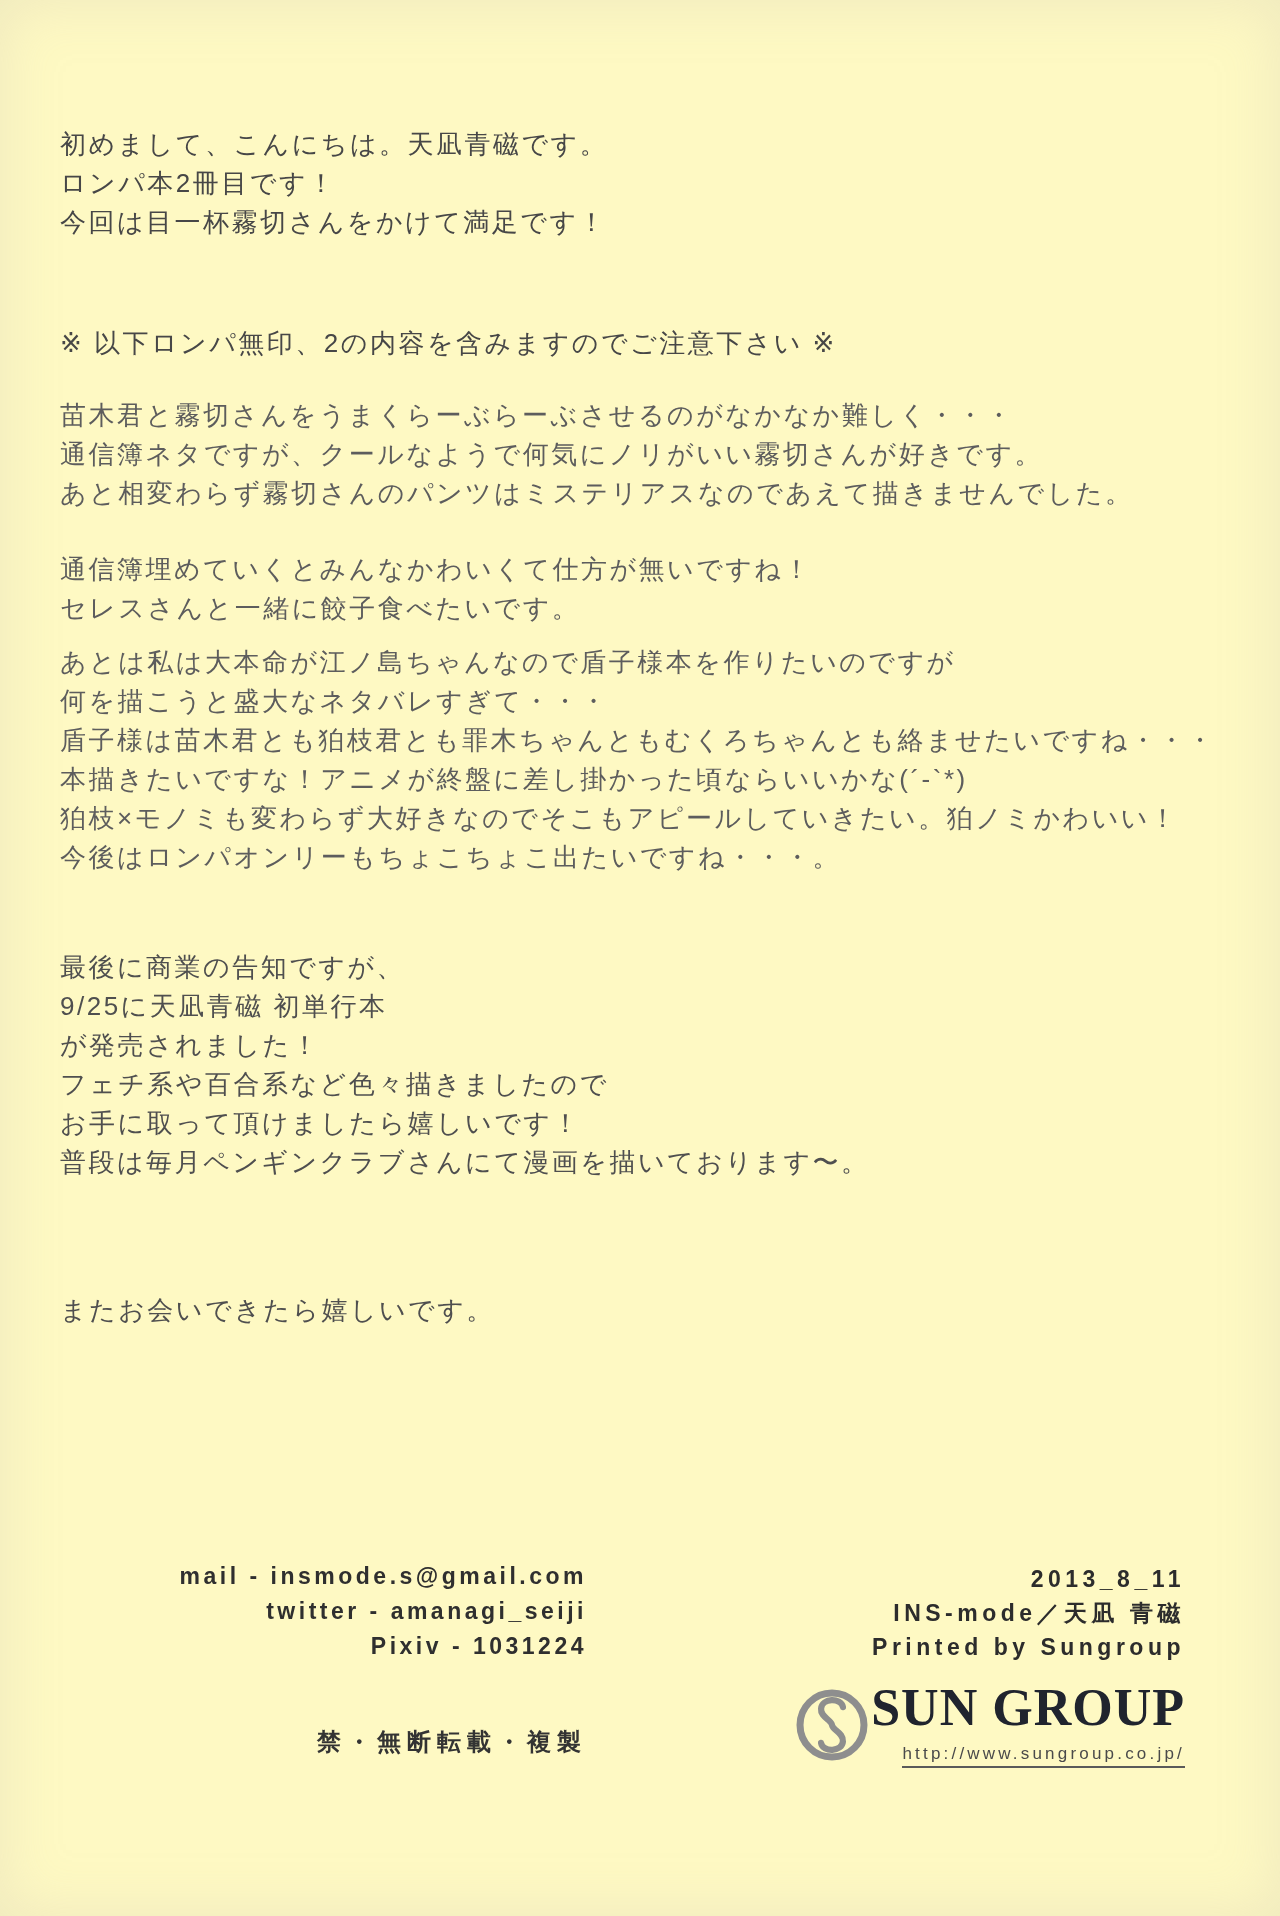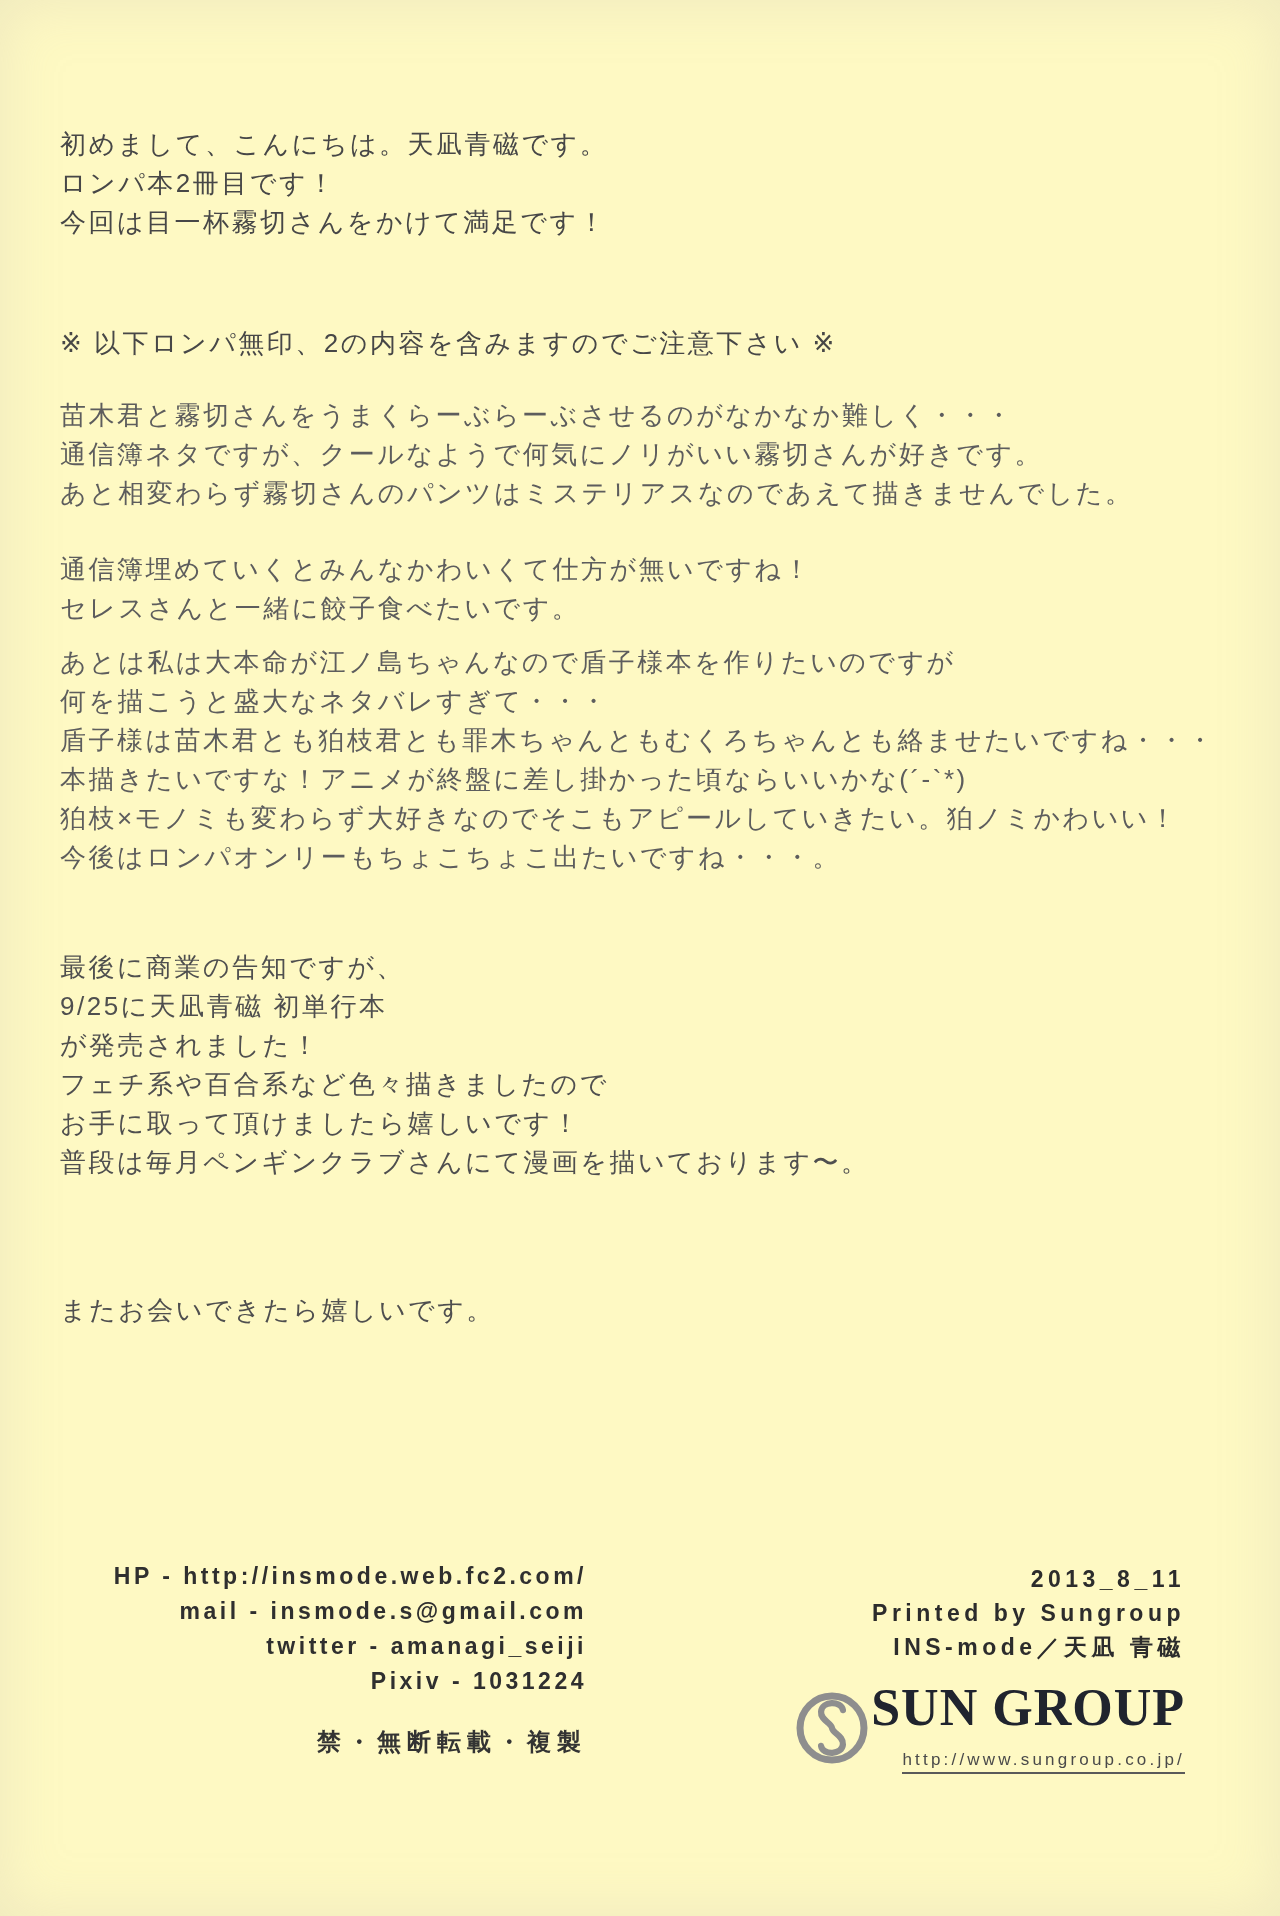--- a/index.html
+++ b/index.html
@@ -76,21 +76,21 @@
     letter-spacing: 1px;
     color: #20242e;
     white-space: nowrap;
   }
   .sun-url {
     font-size: 17px;
     letter-spacing: 3.2px;
     color: #4a4a4a;
     border-bottom: 2px solid #5a5a5a;
     padding-bottom: 2px;
-    margin-top: 16px;
+    margin-top: 10px;
     white-space: nowrap;
   }
 </style>
 </head>
 <body>
 
 <div class="page">
 
   <div class="para c-dark" style="top:125px">
     <div>初めまして、こんにちは。天凪青磁です。</div>
@@ -129,32 +129,31 @@
     <div>フェチ系や百合系など色々描きましたので</div>
     <div>お手に取って頂けましたら嬉しいです！</div>
     <div>普段は毎月ペンギンクラブさんにて漫画を描いております〜。</div>
   </div>
 
   <div class="para c-mid" style="top:1291px">
     <div>またお会いできたら嬉しいです。</div>
   </div>
 
   <div class="footer-left" style="top:1559px">
-    <div>HP - http://insmode.web.fc2.com/</div>
     <div>mail - insmode.s@gmail.com</div>
     <div>twitter - amanagi_seiji</div>
     <div>Pixiv - 1031224</div>
   </div>
 
   <div class="no-repro" style="top:1726px">禁・無断転載・複製</div>
 
   <div class="footer-right" style="top:1562px">
     <div>2013_8_11</div>
+    <div>INS-mode／天凪 青磁</div>
     <div>Printed by Sungroup</div>
-    <div>INS-mode／天凪 青磁</div>
   </div>
 
   <div class="sun-logo">
     <svg width="78" height="78" viewBox="0 0 100 100">
       <circle cx="50" cy="50" r="41" fill="none" stroke="#8e8e8e" stroke-width="9"></circle>
       <path d="M64 27 C 62 15, 37 15, 36 29 C 35 40, 49 43, 50 50 C 51 57, 65 60, 64 71 C 63 85, 38 85, 36 73" fill="none" stroke="#8e8e8e" stroke-width="8" stroke-linecap="round"></path>
     </svg>
     <div class="sun-text">
       <div class="sun-name">SUN GROUP</div>
       <div class="sun-url">http://www.sungroup.co.jp/</div>

